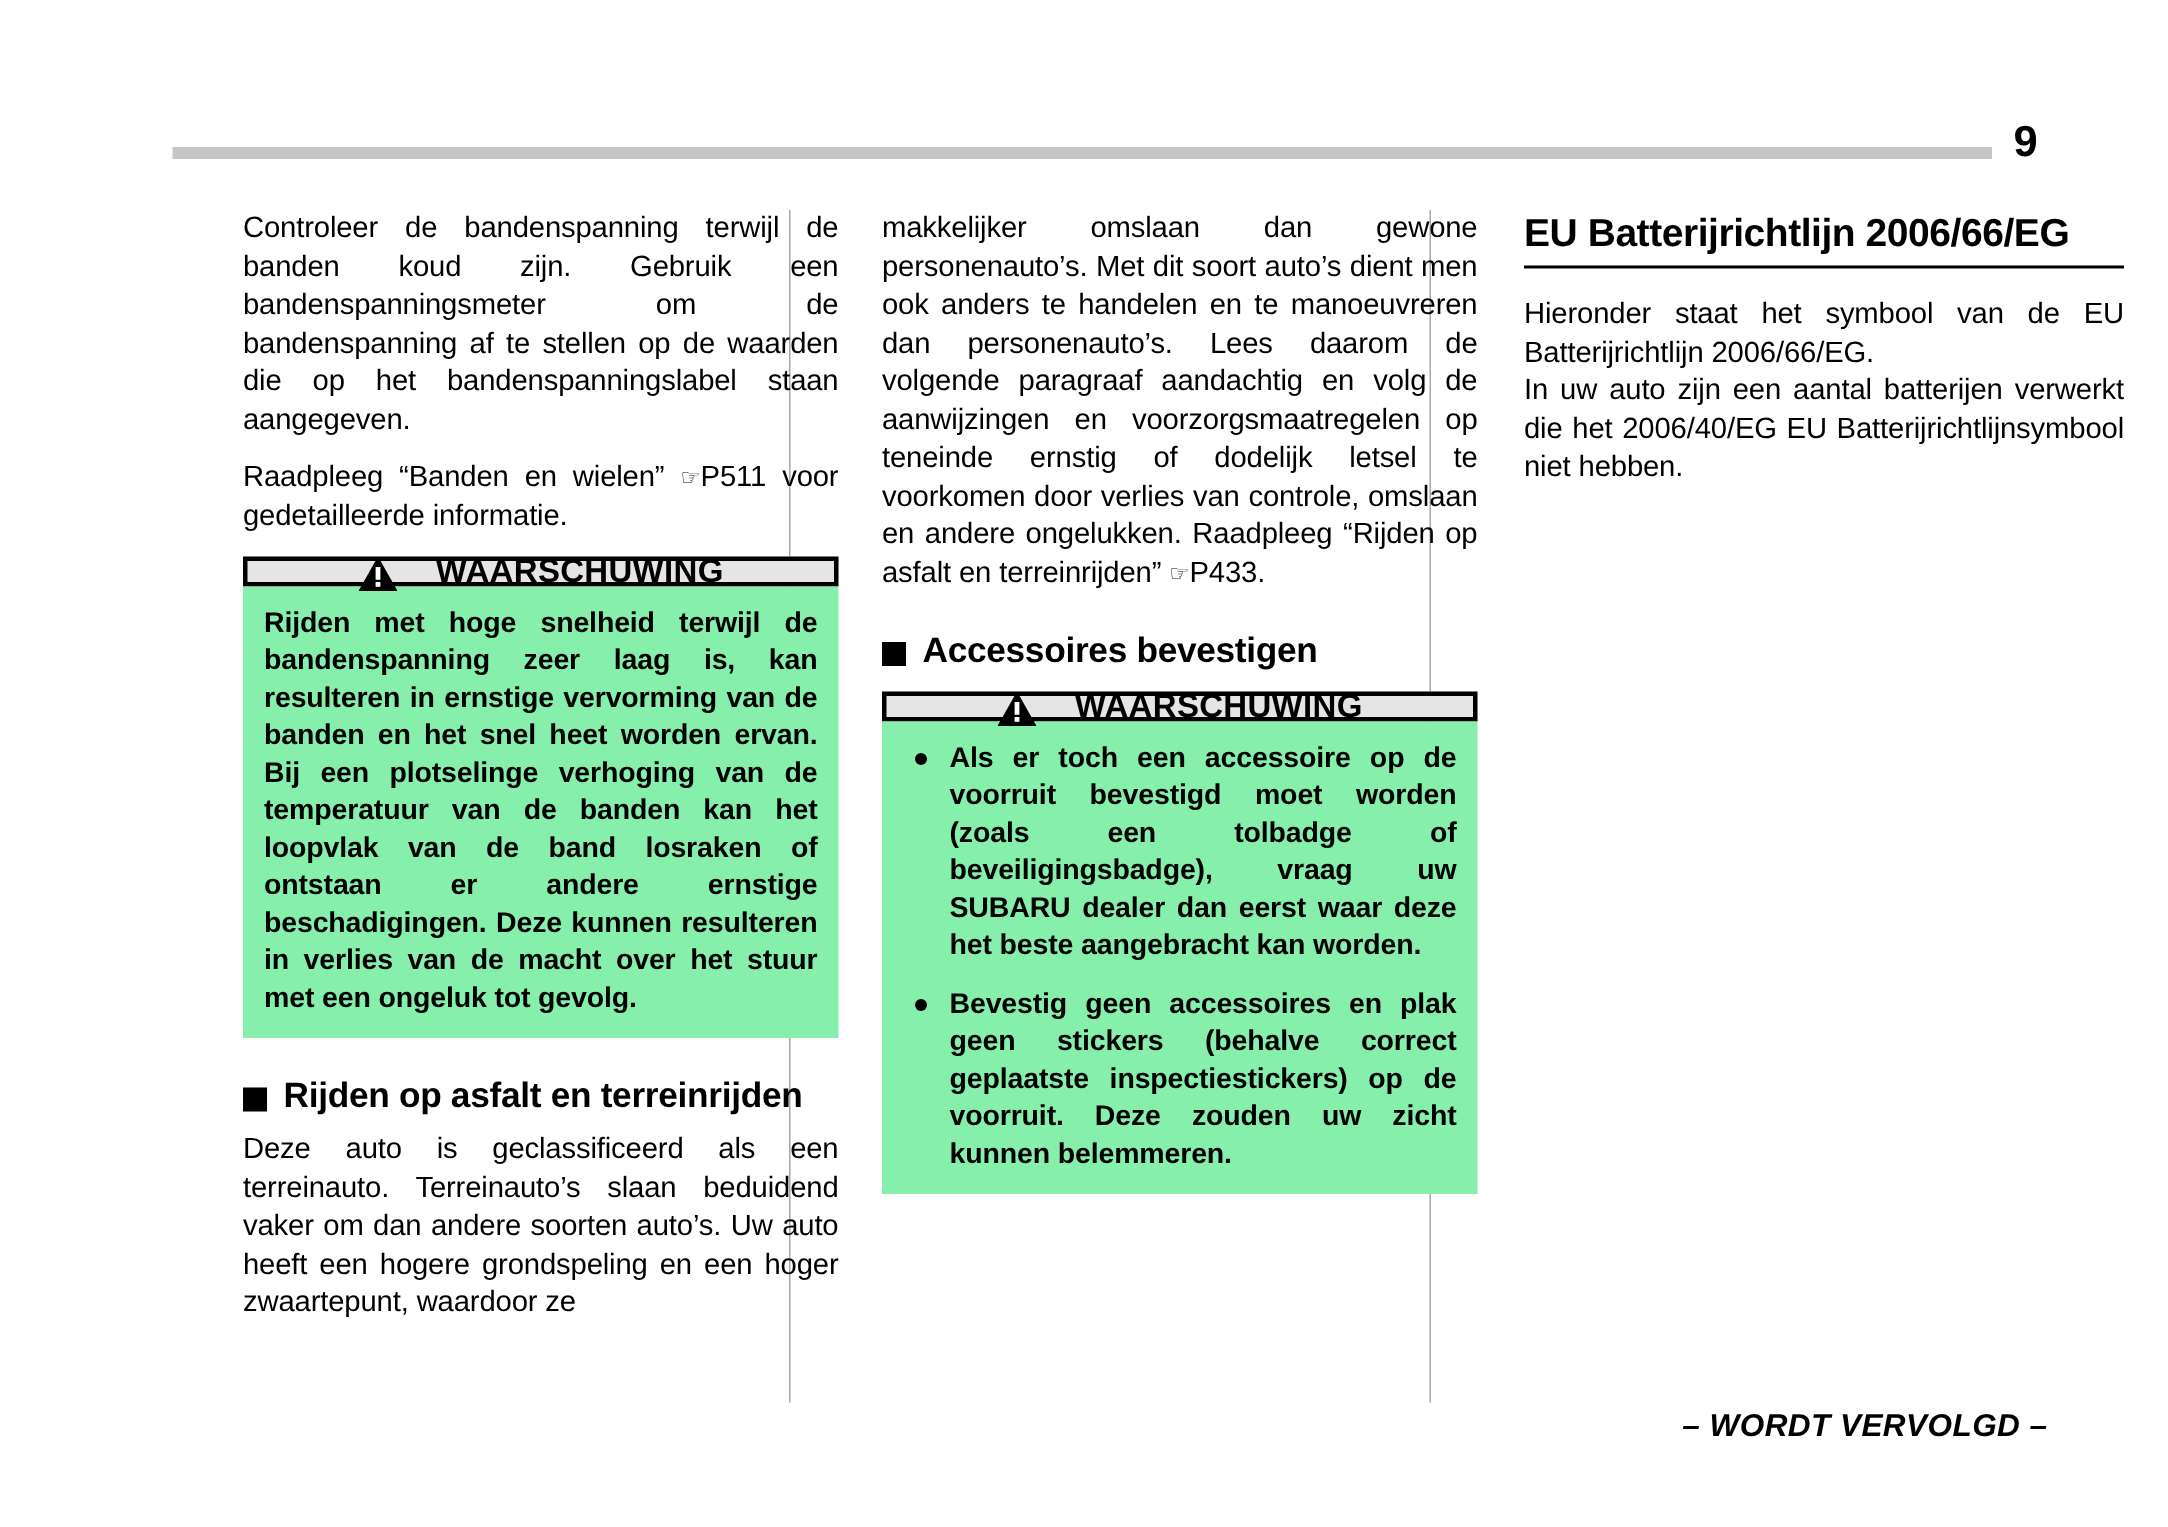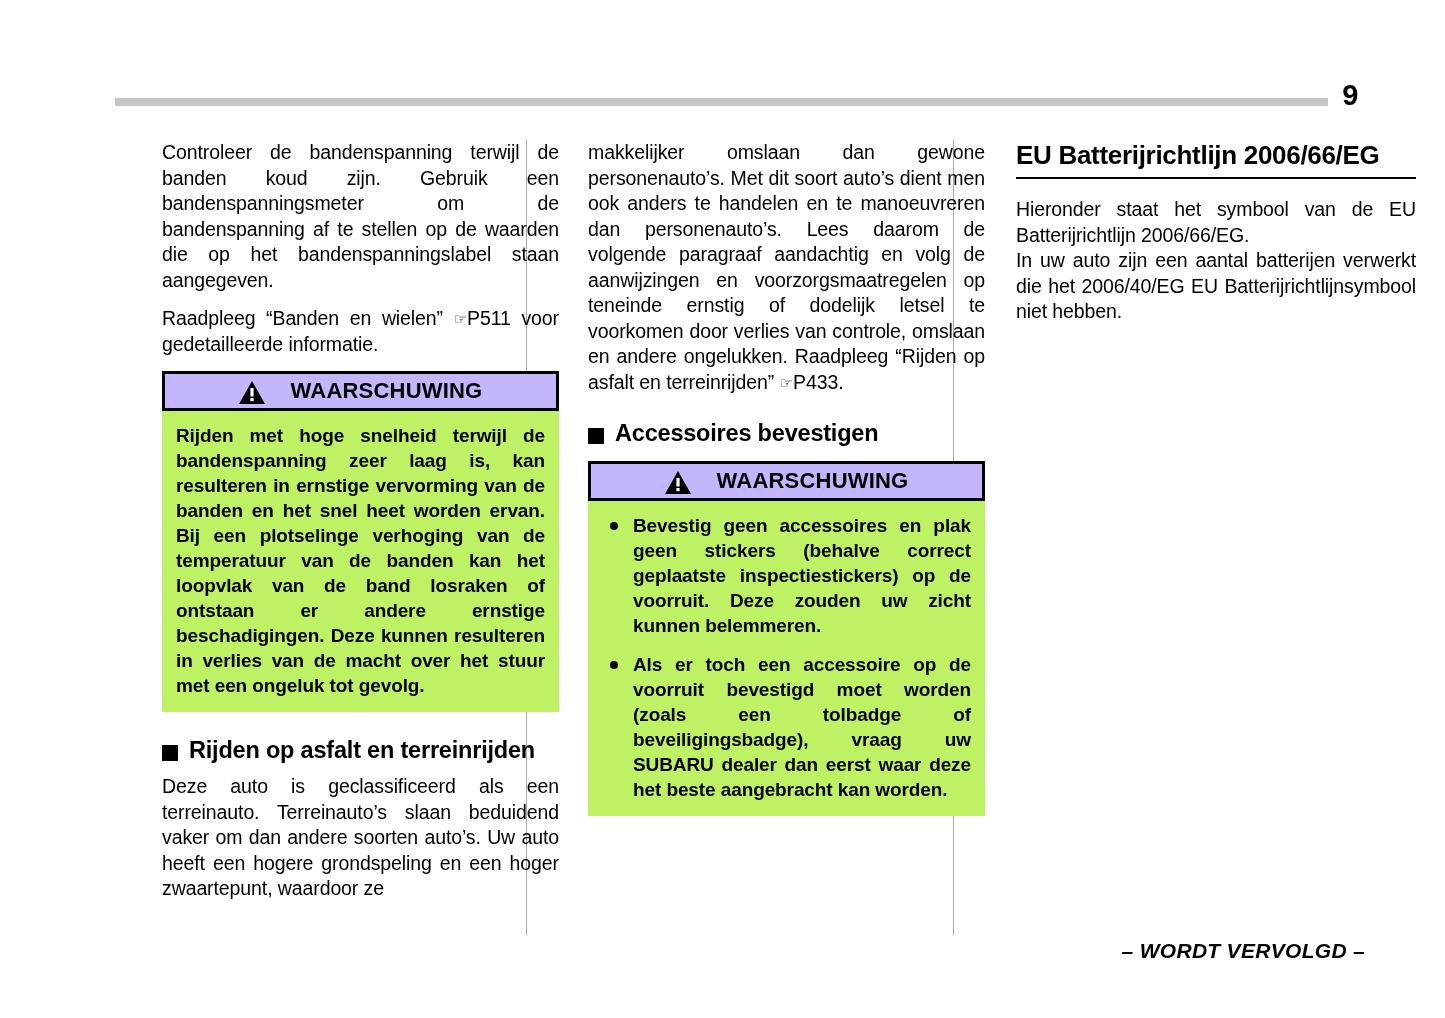--- a/index.html
+++ b/index.html
@@ -127,22 +127,22 @@
     background: #000;
     margin-bottom: 18px;
   }
 
   
   .warn {
     margin: 14px 0 0 0;
   }
   .warn-header {
     border: 3px solid #000;
-    background: #c4b5fd;
-    height: 40px;
+    background: #e5e5e5;
+    height: 20px;
     display: flex;
     align-items: center;
     justify-content: center;
     box-sizing: border-box;
     gap: 16px;
   }
   .warn-title {
     font-size: 22px;
     font-weight: bold;
     letter-spacing: 0.2px;
@@ -150,21 +150,21 @@
   }
   .warn-tri {
     width: 26px;
     height: 23px;
     margin-right: 10px;
     display: inline-block;
     position: relative;
     top: 1px;
   }
   .warn-body {
-    background: #bef264;
+    background: #86efac;
     padding: 12px 14px 14px 14px;
     box-sizing: border-box;
   }
   .warn-body p {
     margin: 0;
     font-size: 19px;
     font-weight: bold;
     line-height: 25px;
     text-align: justify;
     letter-spacing: -0.1px;
@@ -266,22 +266,22 @@
             <svg width="26" height="23" viewBox="0 0 26 23" xmlns="http://www.w3.org/2000/svg">
               <polygon points="13,0 26,23 0,23" fill="#000"></polygon>
               <rect x="11.4" y="7" width="3.2" height="8.5" fill="#fff"></rect>
               <rect x="11.4" y="17" width="3.2" height="3.2" fill="#fff"></rect>
             </svg>
           </span>
           <span class="warn-title">WAARSCHUWING</span>
         </div>
         <div class="warn-body">
           <ul class="warn-list">
+            <li><span class="dot"></span><span>Als er toch een accessoire op de voorruit bevestigd moet worden (zoals een tolbadge of beveiligingsbadge), vraag uw SUBARU dealer dan eerst waar deze het beste aangebracht kan worden.</span></li>
             <li><span class="dot"></span><span>Bevestig geen accessoires en plak geen stickers (behalve correct geplaatste inspectiestickers) op de voorruit. Deze zouden uw zicht kunnen belemmeren.</span></li>
-            <li><span class="dot"></span><span>Als er toch een accessoire op de voorruit bevestigd moet worden (zoals een tolbadge of beveiligingsbadge), vraag uw SUBARU dealer dan eerst waar deze het beste aangebracht kan worden.</span></li>
           </ul>
         </div>
       </div>
     </div>
 
     <div class="col col-3">
 
       <div class="big-head">EU Batterijrichtlijn 2006/66/EG</div>
       <div class="big-head-rule"></div>
 

